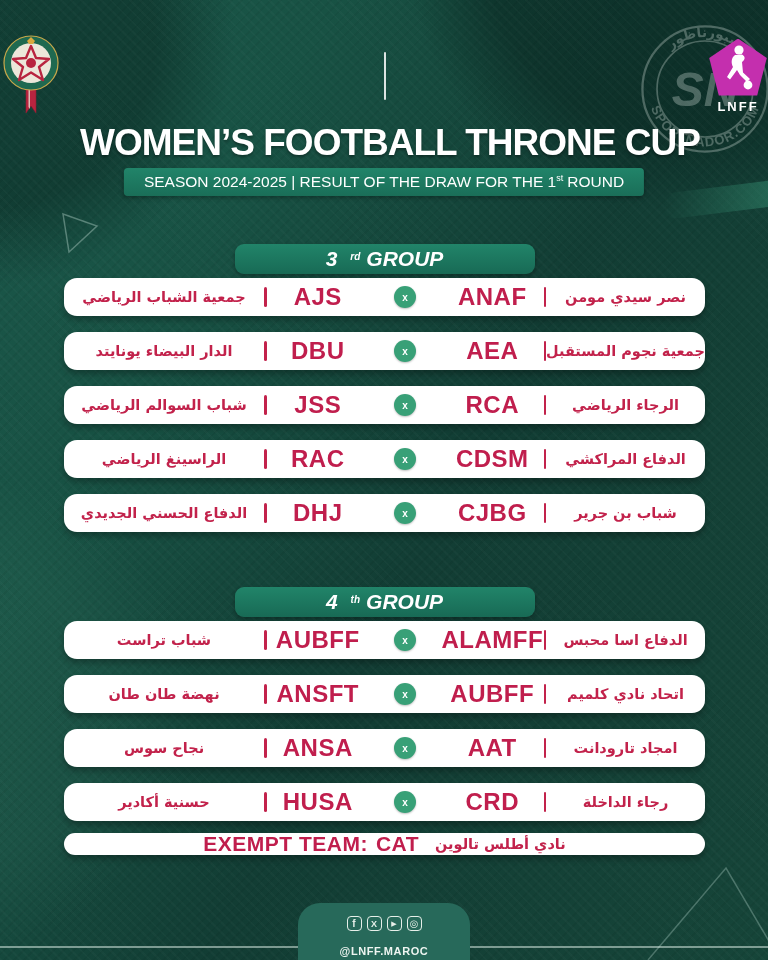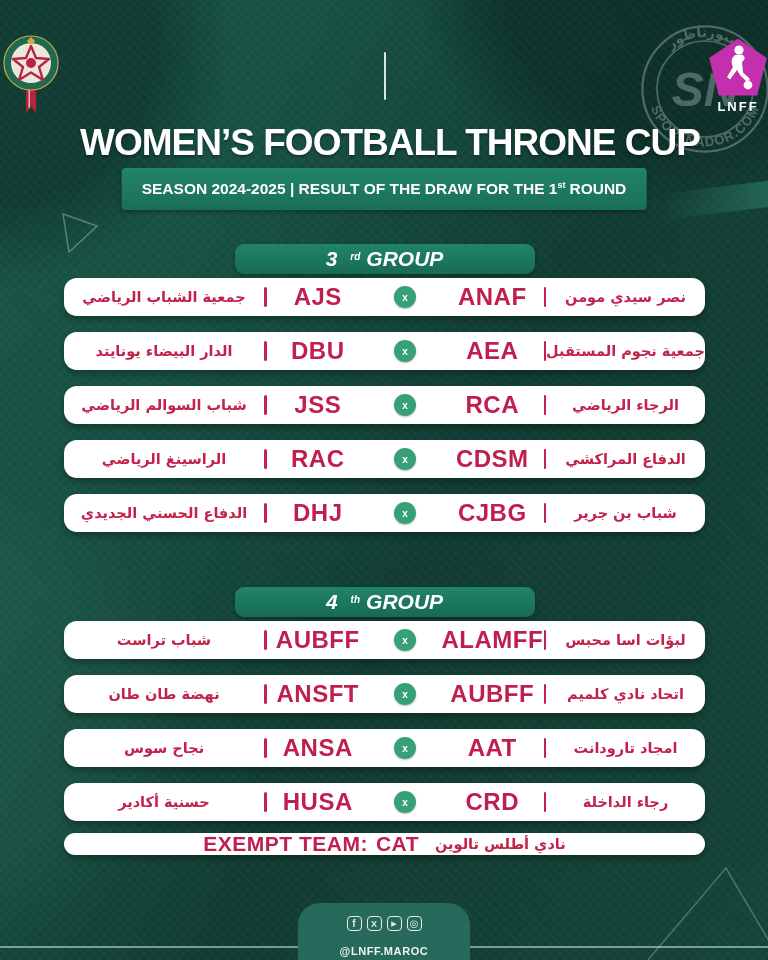--- a/index.html
+++ b/index.html
@@ -34,22 +34,22 @@
 
   
   .page-title{
     position:absolute;top:122px;left:12px;right:0;margin:0;text-align:center;
     color:#fff;font-size:37px;font-weight:bold;letter-spacing:-1px;
     text-shadow:0 2px 3px rgba(0,0,0,.35);
   }
   .subtitle-pill{
     position:absolute;top:168px;left:50%;transform:translateX(-50%);
     background:linear-gradient(180deg,#218469,#1a6e58);
-    color:#fff;font-size:15.5px;font-weight:bold;white-space:nowrap;
-    padding:12px 20px;border-radius:4px;box-shadow:0 2px 4px rgba(0,0,0,.3);
+    color:#fff;font-size:15.5px;font-weight:normal;white-space:nowrap;
+    padding:5px 20px;border-radius:4px;box-shadow:0 2px 4px rgba(0,0,0,.3);
   }
   .subtitle-pill sup{font-size:9px;}
   .subtitle-suffix{margin-left:4px;}
 
   
   .group-section{position:absolute;left:64px;width:641px;}
   #group3{top:244px;} #group4{top:587px;}
   .group-pill{
     width:300px;height:30px;margin:0 auto;border-radius:9px;
     background:linear-gradient(180deg,#218469,#186a55);
@@ -254,21 +254,21 @@
     <span class="side ar">شباب تراست</span>
     <span class="vdiv"></span>
     <div class="center-zone">
       <span class="abbr">AUBFF</span>
       <span class="vs-badge">
               <span>x</span>
             </span>
       <span class="abbr">ALAMFF</span>
     </div>
     <span class="vdiv"></span>
-    <span class="side right ar">لبؤات اسا محبس</span>
+    <span class="side right ar">الدفاع اسا محبس</span>
   </div>
 
   <div class="match-row">
     <span class="side ar">نهضة طان طان</span>
     <span class="vdiv"></span>
     <div class="center-zone">
       <span class="abbr">ANSFT</span>
       <span class="vs-badge">
               <span>x</span>
             </span>

